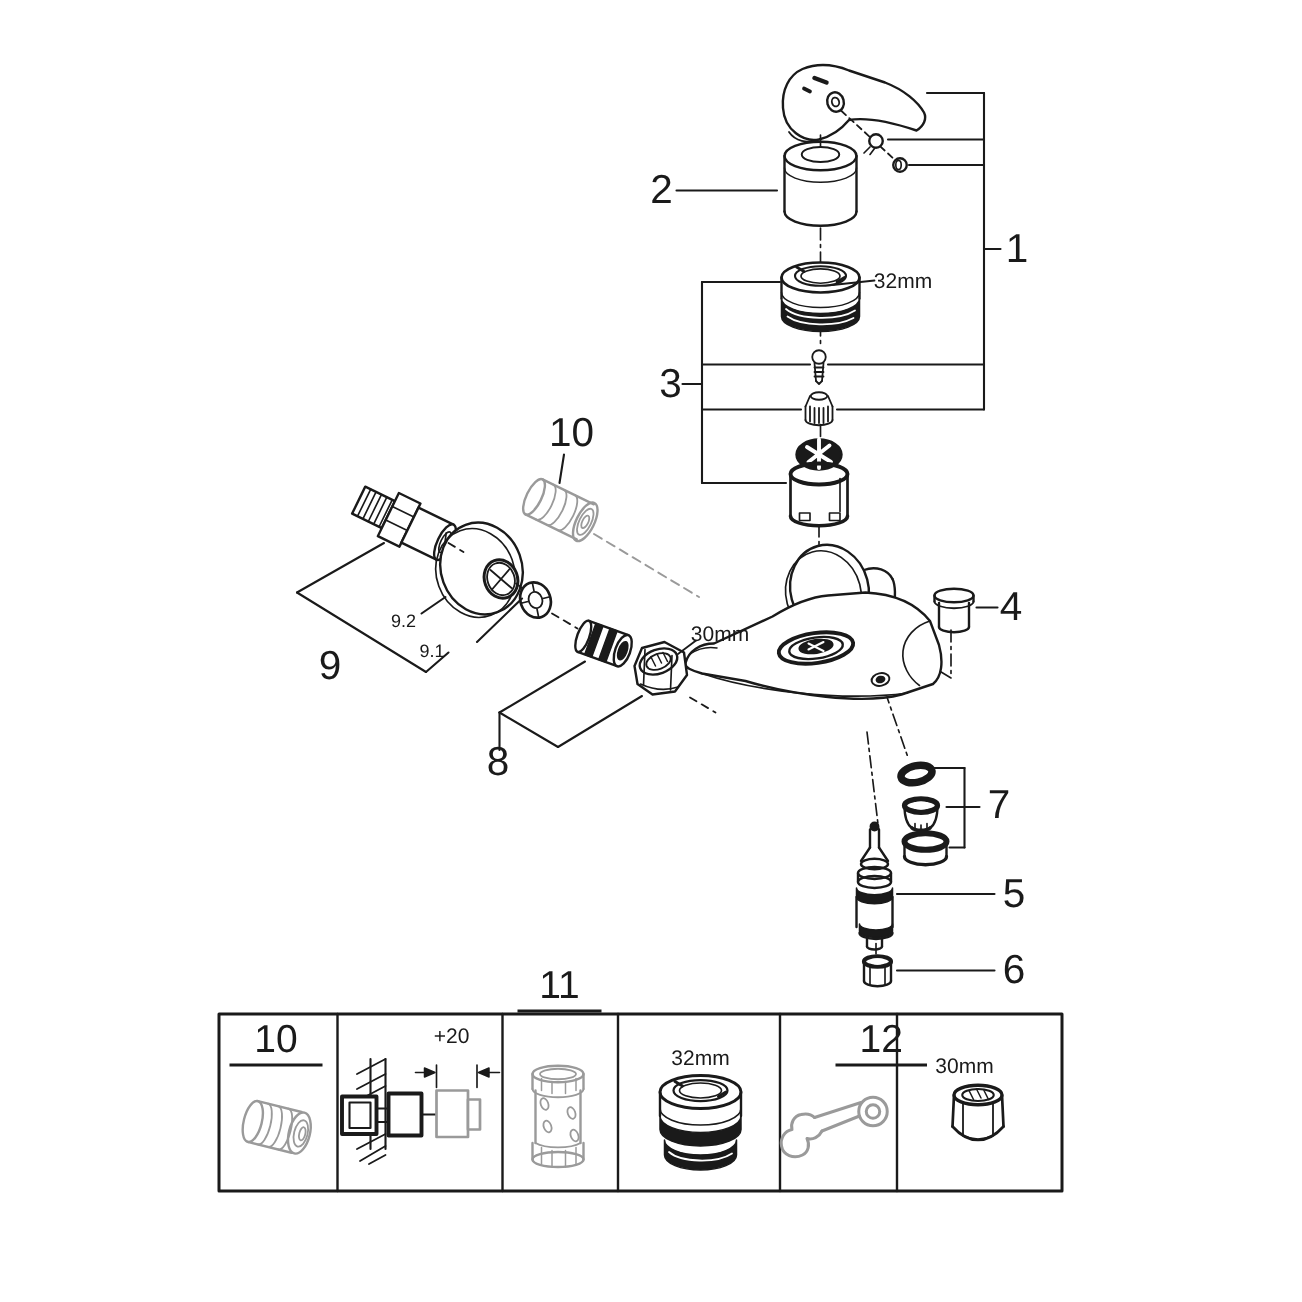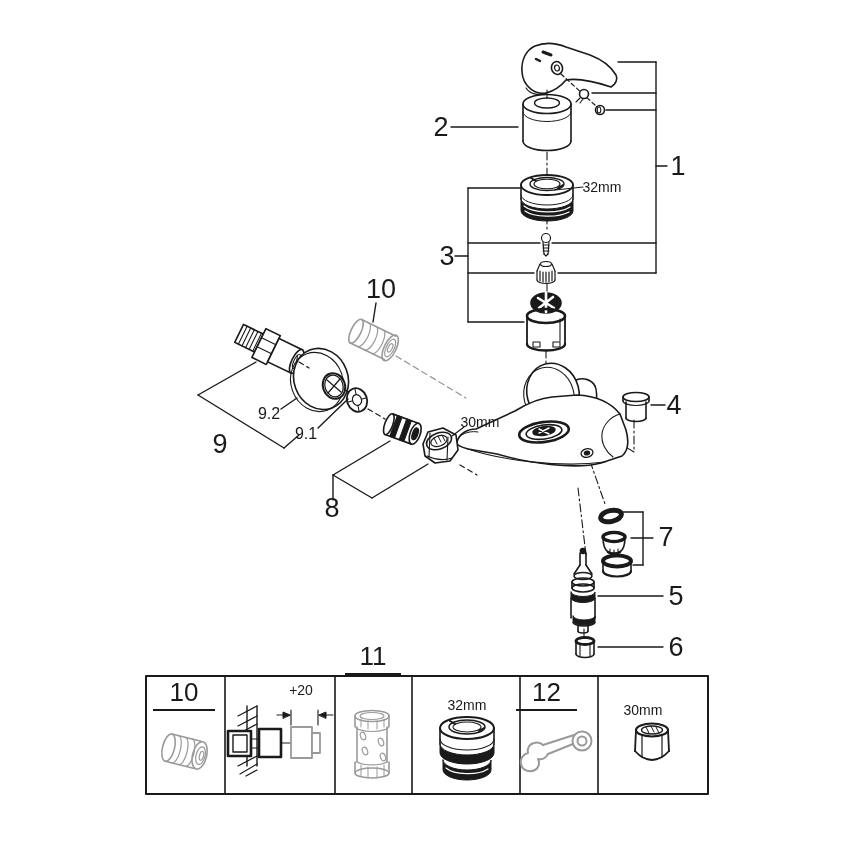--- a/index.html
+++ b/index.html
@@ -4,21 +4,21 @@
 <style>
   html,body{margin:0;padding:0;background:#fff;}
   .stage{
     position:relative;width:868px;height:868px;background:#ffffff;
     font-family:"Liberation Sans", sans-serif;color:#1a1a1a;overflow:hidden;
   }
   .stage svg{position:absolute;left:0;top:0;}
   .lbl{position:absolute;color:#1a1a1a;white-space:nowrap;line-height:1;
        transform:translate(-50%,-50%);}
   .big{font-size:27px;}
-  .mid{font-size:16px;}
+  .mid{font-size:12px;}
   .small{font-size:14px;text-align:center;}
   .tnum{position:absolute;font-size:26px;text-align:center;
         border-bottom:2px solid #1a1a1a;padding-bottom:4px;line-height:1;}
 </style>
 </head>
 <body>
 
 <div class="stage">
 
 <svg width="868" height="868" viewBox="0 0 868 868">
@@ -351,26 +351,26 @@
 
 <div class="lbl big" style="left:678px;top:166px">1</div>
 <div class="lbl big" style="left:441px;top:127px">2</div>
 <div class="lbl big" style="left:447px;top:256px">3</div>
 <div class="lbl big" style="left:674px;top:405px">4</div>
 <div class="lbl big" style="left:676px;top:596px">5</div>
 <div class="lbl big" style="left:676px;top:647px">6</div>
 <div class="lbl big" style="left:666px;top:537px">7</div>
 <div class="lbl big" style="left:332px;top:508px">8</div>
 <div class="lbl big" style="left:220px;top:444px">9</div>
-<div class="lbl mid" style="left:306px;top:434px">9.1</div>
+<div class="lbl mid" style="left:288px;top:434px">9.1</div>
 <div class="lbl mid" style="left:269px;top:414px">9.2</div>
 <div class="lbl big" style="left:381px;top:289px">10</div>
 <div class="lbl small" style="left:602px;top:187px">32mm</div>
 <div class="lbl small" style="left:480px;top:422px">30mm</div>
 
 <div class="tnum" style="left:153px;top:679px;width:62px">10</div>
 <div class="lbl small" style="left:301px;top:690px">+20</div>
 <div class="tnum" style="left:345px;top:643px;width:56px">11</div>
 <div class="lbl small" style="left:467px;top:705px">32mm</div>
-<div class="tnum" style="left:516px;top:679px;width:61px">12</div>
+<div class="tnum" style="left:557px;top:679px;width:61px">12</div>
 <div class="lbl small" style="left:643px;top:710px">30mm</div>
 
 </div>
 
 </body></html>

